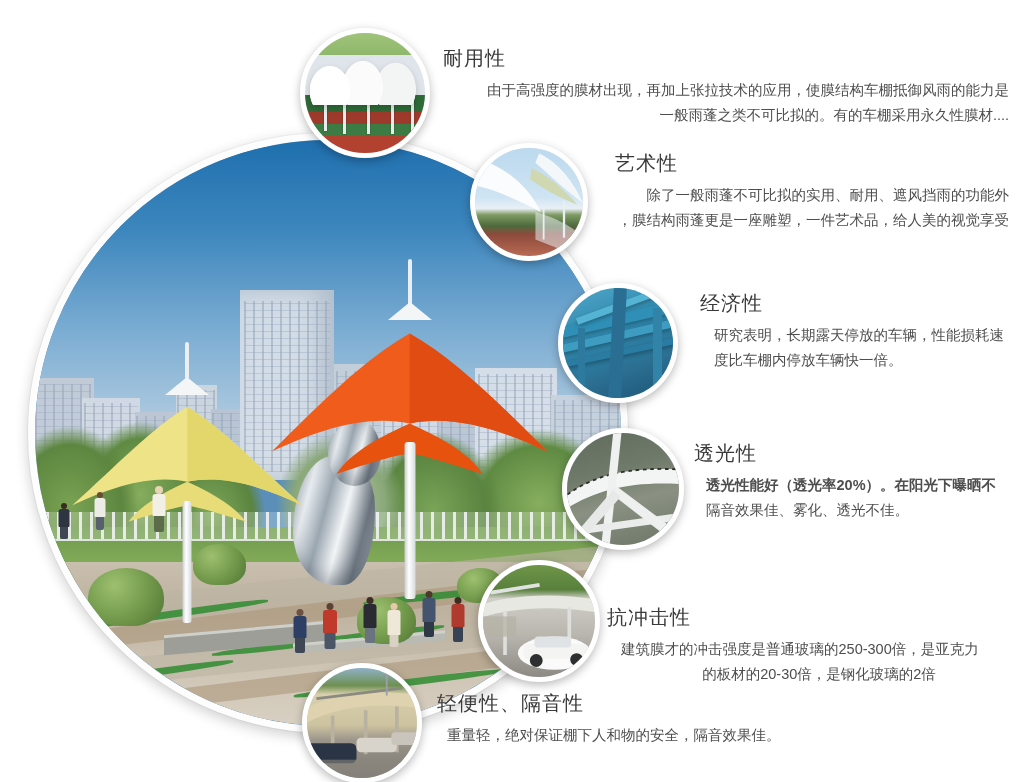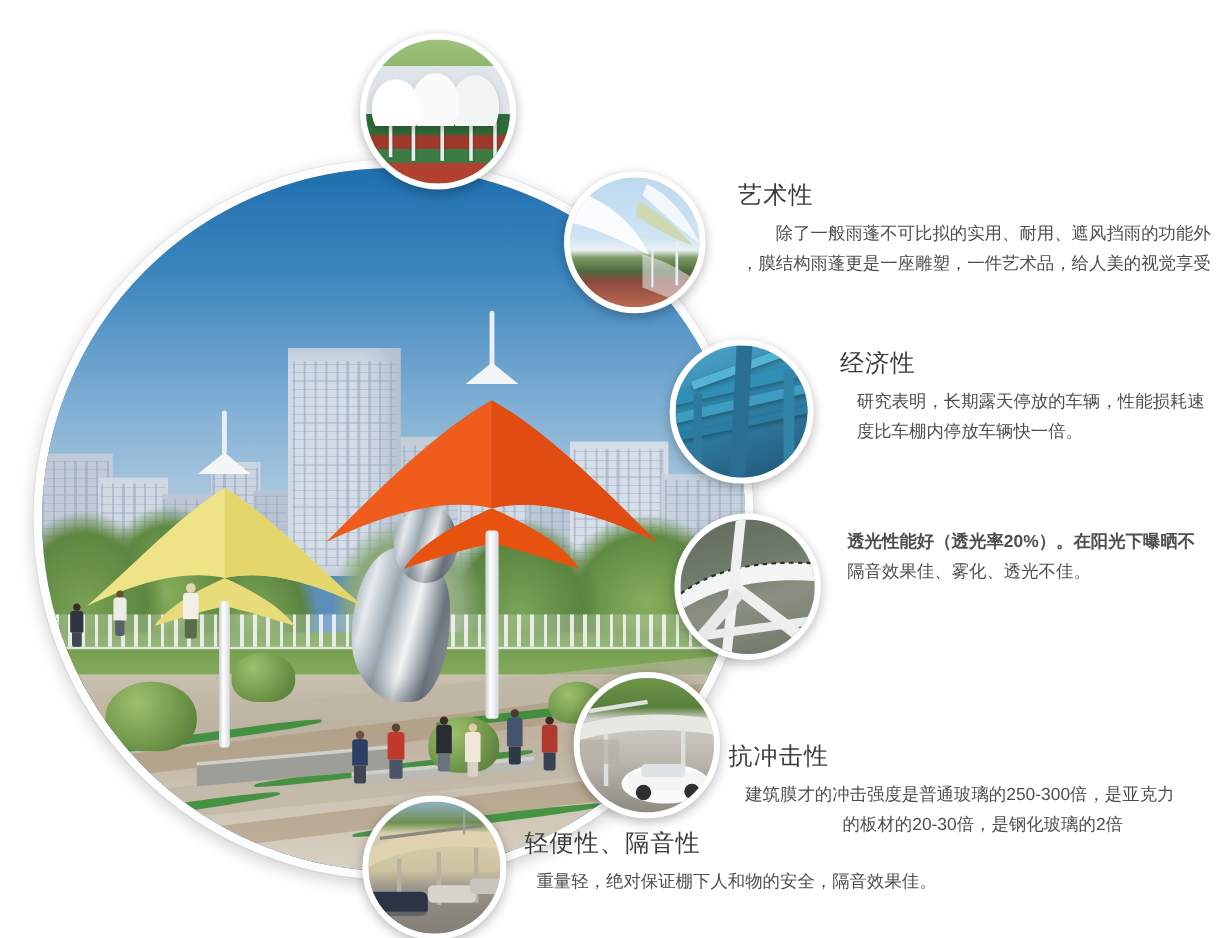--- a/index.html
+++ b/index.html
@@ -355,20 +355,25 @@
 
   <div class="feature-circle" style="left:300px; top:28px; width:130px; height:130px;">
     <div class="fc-img img-stadium">
       <div class="post" style="left:16%; top:40%; height:42%;"></div>
       <div class="post" style="left:32%; top:44%; height:40%;"></div>
       <div class="post" style="left:52%; top:42%; height:42%;"></div>
       <div class="post" style="left:72%; top:44%; height:40%;"></div>
       <div class="post" style="left:88%; top:46%; height:36%;"></div>
     </div>
   </div>
+  <div class="feature-text align-right" style="left:443px; top:45px; width:566px;">
+    <div class="ft-title" style="text-align:left;">耐用性</div>
+    <div class="ft-line">由于高强度的膜材出现，再加上张拉技术的应用，使膜结构车棚抵御风雨的能力是</div>
+    <div class="ft-line">一般雨蓬之类不可比拟的。有的车棚采用永久性膜材....</div>
+  </div>
 
   <div class="feature-circle" style="left:470px; top:143px; width:118px; height:118px;">
     <div class="fc-img img-sails">
       <svg viewBox="0 0 118 118" style="position:absolute;inset:0;width:100%;height:100%;">
         <path d="M-6 8 C 30 18 58 40 72 70 C 44 56 16 42 -8 40 Z" fill="#fbfcfd"></path>
         <path d="M70 6 C 92 16 108 38 118 60 C 96 44 80 28 66 16 Z" fill="#f4f7f9"></path>
         <path d="M62 22 C 80 30 96 44 112 62 C 90 54 74 44 60 34 Z" fill="#cfd8b0"></path>
         <path d="M66 70 C 80 74 96 80 112 92 L 112 118 L 66 100 Z" fill="#e9eef2" opacity=".55"></path>
         <rect x="96" y="58" width="2.5" height="40" fill="#e8eef2"></rect>
         <rect x="74" y="66" width="2" height="34" fill="#e8eef2"></rect>
@@ -404,41 +409,42 @@
         <path d="M-6 72 C 26 46 66 36 128 40 L 128 56 C 70 52 30 62 -6 86 Z" fill="#f3f5f4"></path>
         <path d="M-6 72 C 26 46 66 36 128 40" fill="none" stroke="#2b2f2a" stroke-width="2" stroke-dasharray="4 4"></path>
         <rect x="44" y="-8" width="9" height="138" fill="#eef1ef" transform="rotate(6 48 60)"></rect>
         <rect x="-8" y="96" width="140" height="8" fill="#e9ecea" transform="rotate(-8 60 100)"></rect>
         <path d="M54 58 L 126 112 L 118 120 L 48 66 Z" fill="#edf0ee"></path>
         <path d="M50 62 L 4 116 L 12 122 L 58 70 Z" fill="#e6e9e7"></path>
       </svg>
     </div>
   </div>
   <div class="feature-text" style="left:694px; top:440px; width:330px;">
+    <div class="ft-title">透光性</div>
     <div class="ft-line" style="padding-left:12px;font-weight:bold;">透光性能好（透光率20%）。在阳光下曝晒不</div>
     <div class="ft-line" style="padding-left:12px;">隔音效果佳、雾化、透光不佳。</div>
   </div>
 
   <div class="feature-circle" style="left:478px; top:560px; width:122px; height:122px;">
     <div class="fc-img img-carport">
       <svg viewBox="0 0 122 122" style="position:absolute;inset:0;width:100%;height:100%;">
         <path d="M-4 44 C 30 32 80 30 126 38 L 126 52 C 80 44 30 46 -4 58 Z" fill="#e8e8e2"></path>
         <rect x="8" y="24" width="54" height="4" fill="#dfe2e0" transform="rotate(-9 34 26)"></rect>
         <rect x="22" y="50" width="4" height="48" fill="#dcdfdc"></rect>
         <rect x="92" y="46" width="4" height="40" fill="#dcdfdc"></rect>
         <ellipse cx="78" cy="96" rx="40" ry="18" fill="#fafafa"></ellipse>
         <rect x="44" y="86" width="70" height="16" rx="5" fill="#f4f4f2"></rect>
         <rect x="56" y="78" width="40" height="12" rx="4" fill="#dfe3e6"></rect>
         <circle cx="58" cy="104" r="7" fill="#2d2f31"></circle>
         <circle cx="102" cy="103" r="7" fill="#2d2f31"></circle>
         <rect x="0" y="56" width="36" height="22" fill="#b5b0a4" opacity=".7"></rect>
       </svg>
     </div>
   </div>
-  <div class="feature-text" style="left:607px; top:618px; width:410px;">
+  <div class="feature-text" style="left:607px; top:604px; width:410px;">
     <div class="ft-title">抗冲击性</div>
     <div class="ft-line" style="padding-left:14px;">建筑膜才的冲击强度是普通玻璃的250-300倍，是亚克力</div>
     <div class="ft-line" style="padding-left:14px;text-align:center;">的板材的20-30倍，是钢化玻璃的2倍</div>
   </div>
 
   <div class="feature-circle" style="left:302px; top:663px; width:120px; height:120px;">
     <div class="fc-img img-beige">
       <svg viewBox="0 0 120 120" style="position:absolute;inset:0;width:100%;height:100%;">
         <path d="M-4 46 C 26 28 70 22 124 30 L 124 44 C 70 36 26 44 -4 62 Z" fill="#ded3ae"></path>
         <rect x="10" y="26" width="94" height="3" fill="#8b8a80" transform="rotate(-7 58 28)"></rect>

